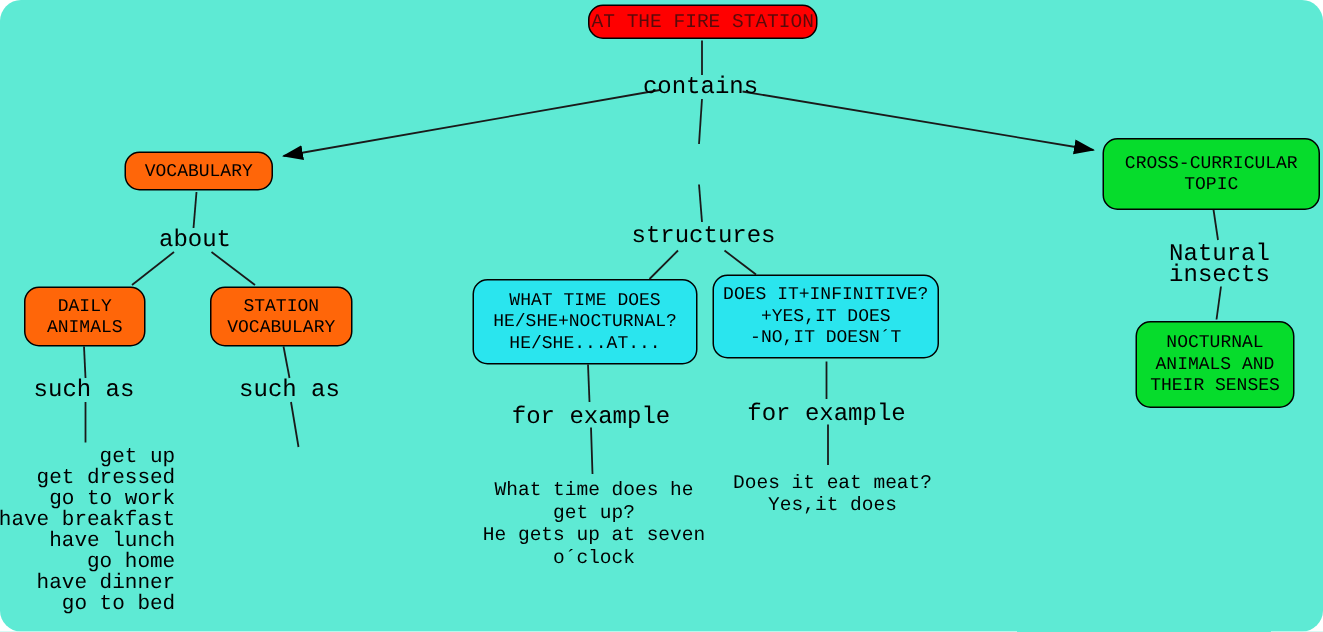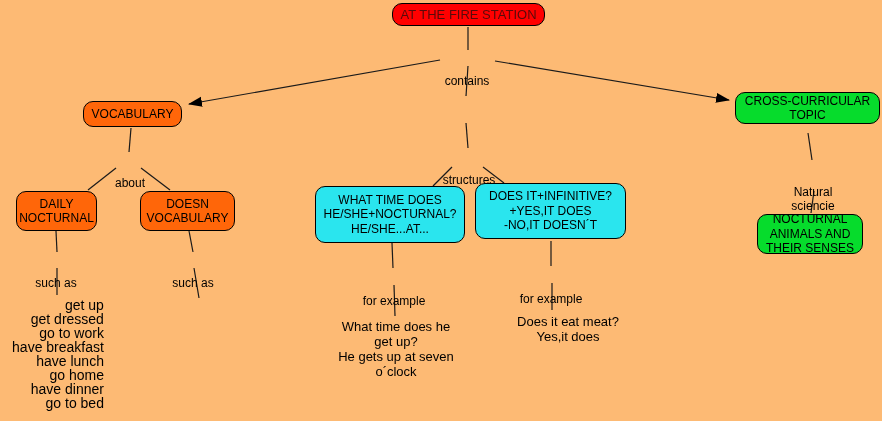--- a/index.html
+++ b/index.html
@@ -1,32 +1,33 @@
 <!DOCTYPE html>
 <html><head>
 <meta charset="utf-8">
 <style>
   html,body { margin:0; padding:0; background:#ffffff; }
   .canvas {
-    position:relative; width:882px; height:421px; background:#fdba74;
-    font-family:Liberation Sans, sans-serif; color:#000;
+    position:relative; width:882px; height:421px; background:#5eead4;
+    font-family:Liberation Mono, monospace; color:#000;
     overflow:hidden;
+    border-radius:14px;
   }
   .wires { position:absolute; left:0; top:0; width:882px; height:421px; }
   .node {
     position:absolute; box-sizing:border-box;
     display:flex; align-items:center; justify-content:center;
     text-align:center; white-space:pre-line;
     border:1.6px solid #000; border-radius:10px;
     font-size:12px; line-height:1.2;
   }
   .node.title { font-size:13px; }
   .label {
     position:absolute; transform:translateX(-50%);
-    text-align:center; font-size:12px; line-height:14px; white-space:pre-line;margin-top:23px;
+    text-align:center; font-size:16px; line-height:14px; white-space:pre-line;
   }
   .freetext {
     position:absolute; transform:translateX(-50%);
     text-align:center; font-size:13px; line-height:15px; white-space:pre-line;
   }
   .list {
     position:absolute; transform:translateX(-50%);
     text-align:right; font-size:14px; line-height:14px; white-space:pre-line;
   }
 </style>
@@ -63,56 +64,56 @@
       <line x1="808" y1="133" x2="812" y2="160"></line>
       <line x1="814" y1="191" x2="811" y2="213"></line>
     </g>
   </svg>
 
   <div class="node title" style="left: 392px; top: 3px; width: 153px; height: 23px; background-color: rgb(255, 0, 0); color: rgb(90, 10, 10);">AT THE FIRE STATION</div>
 
   <div class="node" style="left: 83px; top: 101px; width: 99px; height: 26px; background-color: rgb(255, 102, 9);">VOCABULARY</div>
 
 
-  <div class="node" style="left: 735px; top: 92px; width: 145px; height: 32px; background-color: rgb(6, 220, 44);">CROSS-CURRICULAR
+  <div class="node" style="left: 735px; top: 92px; width: 145px; height: 48px; background-color: rgb(6, 220, 44);">CROSS-CURRICULAR
 TOPIC</div>
 
   <div class="node" style="left: 16px; top: 191px; width: 81px; height: 40px; background-color: rgb(255, 102, 9);">DAILY
-NOCTURNAL</div>
+ANIMALS</div>
 
-  <div class="node" style="left: 140px; top: 191px; width: 95px; height: 40px; background-color: rgb(255, 102, 9);">DOESN
+  <div class="node" style="left: 140px; top: 191px; width: 95px; height: 40px; background-color: rgb(255, 102, 9);">STATION
 VOCABULARY</div>
 
   <div class="node" style="left: 315px; top: 186px; width: 150px; height: 57px; background-color: rgb(42, 229, 238);">WHAT TIME DOES
 HE/SHE+NOCTURNAL?
 HE/SHE...AT...</div>
 
   <div class="node" style="left: 475px; top: 183px; width: 151px; height: 56px; background-color: rgb(42, 229, 238);">DOES IT+INFINITIVE?
 +YES,IT DOES
 -NO,IT DOESN´T</div>
 
-  <div class="node" style="left: 757px; top: 214px; width: 106px; height: 40px; background-color: rgb(6, 220, 44);">NOCTURNAL
+  <div class="node" style="left: 757px; top: 214px; width: 106px; height: 58px; background-color: rgb(6, 220, 44);">NOCTURNAL
 ANIMALS AND
 THEIR SENSES</div>
 
   <div class="label" style="left:467px; top:51px;">contains</div>
   <div class="label" style="left:130px; top:153px;">about</div>
   <div class="label" style="left:469px; top:150px;">structures</div>
   <div class="label" style="left:56px; top:253px;">such as</div>
   <div class="label" style="left:193px; top:253px;">such as</div>
   <div class="label" style="left:394px; top:271px;">for example</div>
   <div class="label" style="left:551px; top:269px;">for example</div>
   <div class="label" style="left:813px; top:162px;">Natural
-sciencie</div>
+insects</div>
 
   <div class="freetext" style="left:396px; top:319px;">What time does he
 get up?
 He gets up at seven
 o´clock</div>
-  <div class="freetext" style="left:555px; top:314px;margin-left:13px;">Does it eat meat?
+  <div class="freetext" style="left:555px; top:314px;">Does it eat meat?
 Yes,it does</div>
 
   <div class="list" style="left:58px; top:298px;">get up
 get dressed
 go to work
 have breakfast
 have lunch
 go home
 have dinner
 go to bed</div>

